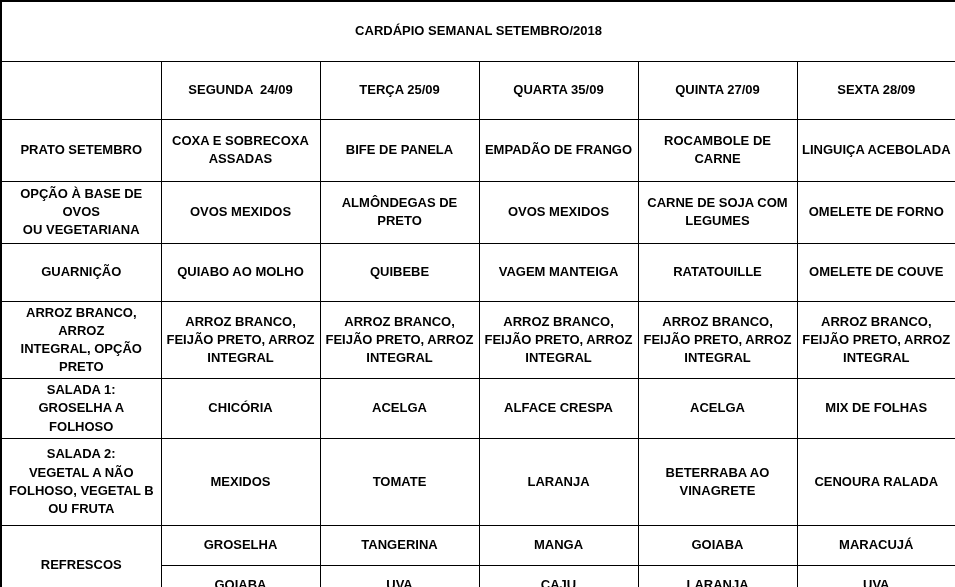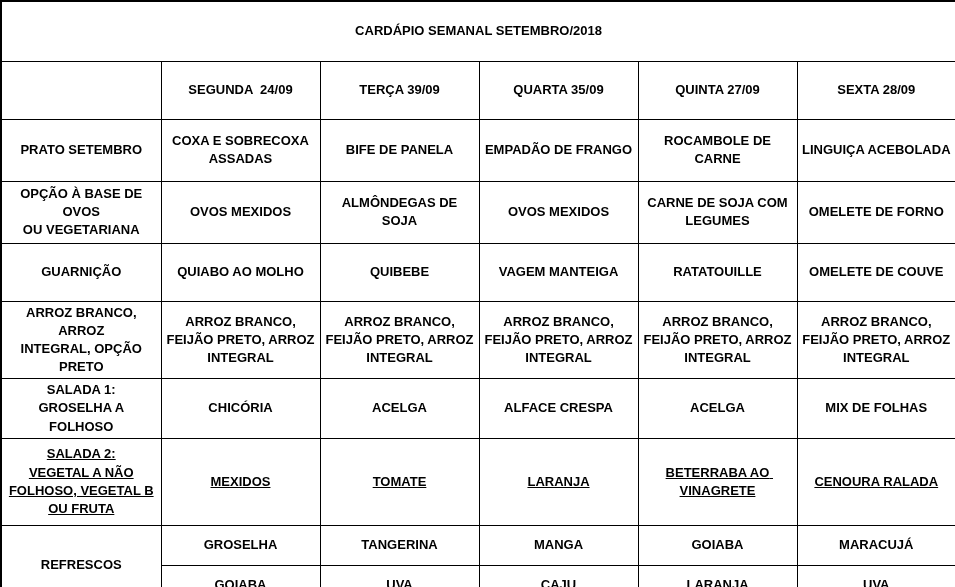--- a/index.html
+++ b/index.html
@@ -31,21 +31,21 @@
     line-height: 1.4;
     color: #000000;
     white-space: pre-wrap;
     word-wrap: break-word;
     box-sizing: border-box;
   }
   tr.rh-title  { height: 60px; margin-left: 14px; }
   tr.rh-head   { height: 58px; }
   tr.rh-a      { height: 62px; }
   tr.rh-b      { height: 58px; }
-  tr.rh-c      { height: 87px; text-decoration: underline; }
+  tr.rh-c      { height: 87px; }
   tr.rh-d      { height: 40px; }
   td.title-cell {
     font-size: 14px;
   }
 </style>
 </head>
 <body>
 
 <div class="menu-wrap">
   <table class="menu">
@@ -59,40 +59,40 @@
     </colgroup>
 
     <tbody>
         <tr class="rh-title">
       <td colspan="6" class="title-cell">CARDÁPIO SEMANAL SETEMBRO/2018</td>
     </tr>
 
     <tr class="rh-head">
       <td></td>
       <td>SEGUNDA  24/09</td>
-      <td>TERÇA 39/09</td>
+      <td>TERÇA 25/09</td>
       <td>QUARTA 35/09</td>
       <td>QUINTA 27/09</td>
       <td>SEXTA 28/09</td>
     </tr>
 
     <tr class="rh-a">
       <td>PRATO SETEMBRO</td>
       <td>COXA E SOBRECOXA ASSADAS</td>
       <td>BIFE DE PANELA</td>
       <td>EMPADÃO DE FRANGO</td>
       <td>ROCAMBOLE DE CARNE</td>
       <td>LINGUIÇA ACEBOLADA</td>
     </tr>
 
     <tr class="rh-a">
       <td>OPÇÃO À BASE DE OVOS
 OU VEGETARIANA</td>
       <td>OVOS MEXIDOS</td>
-      <td>ALMÔNDEGAS DE SOJA</td>
+      <td>ALMÔNDEGAS DE PRETO</td>
       <td>OVOS MEXIDOS</td>
       <td>CARNE DE SOJA COM LEGUMES</td>
       <td>OMELETE DE FORNO</td>
     </tr>
 
     <tr class="rh-b">
       <td>GUARNIÇÃO</td>
       <td>QUIABO AO MOLHO</td>
       <td>QUIBEBE</td>
       <td>VAGEM MANTEIGA</td>

